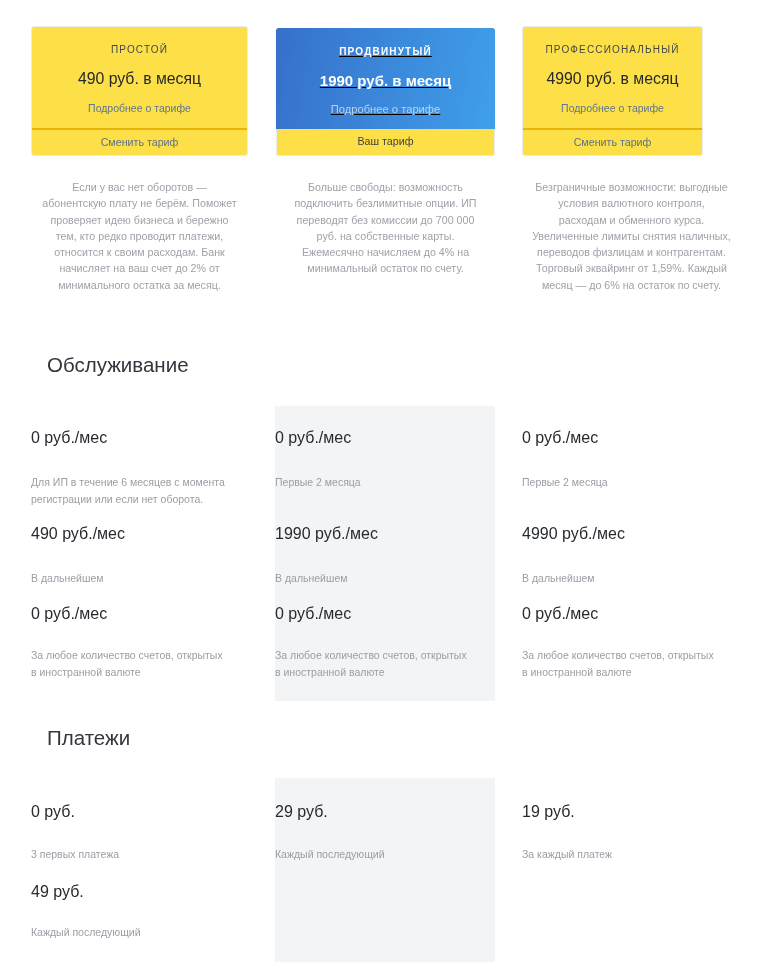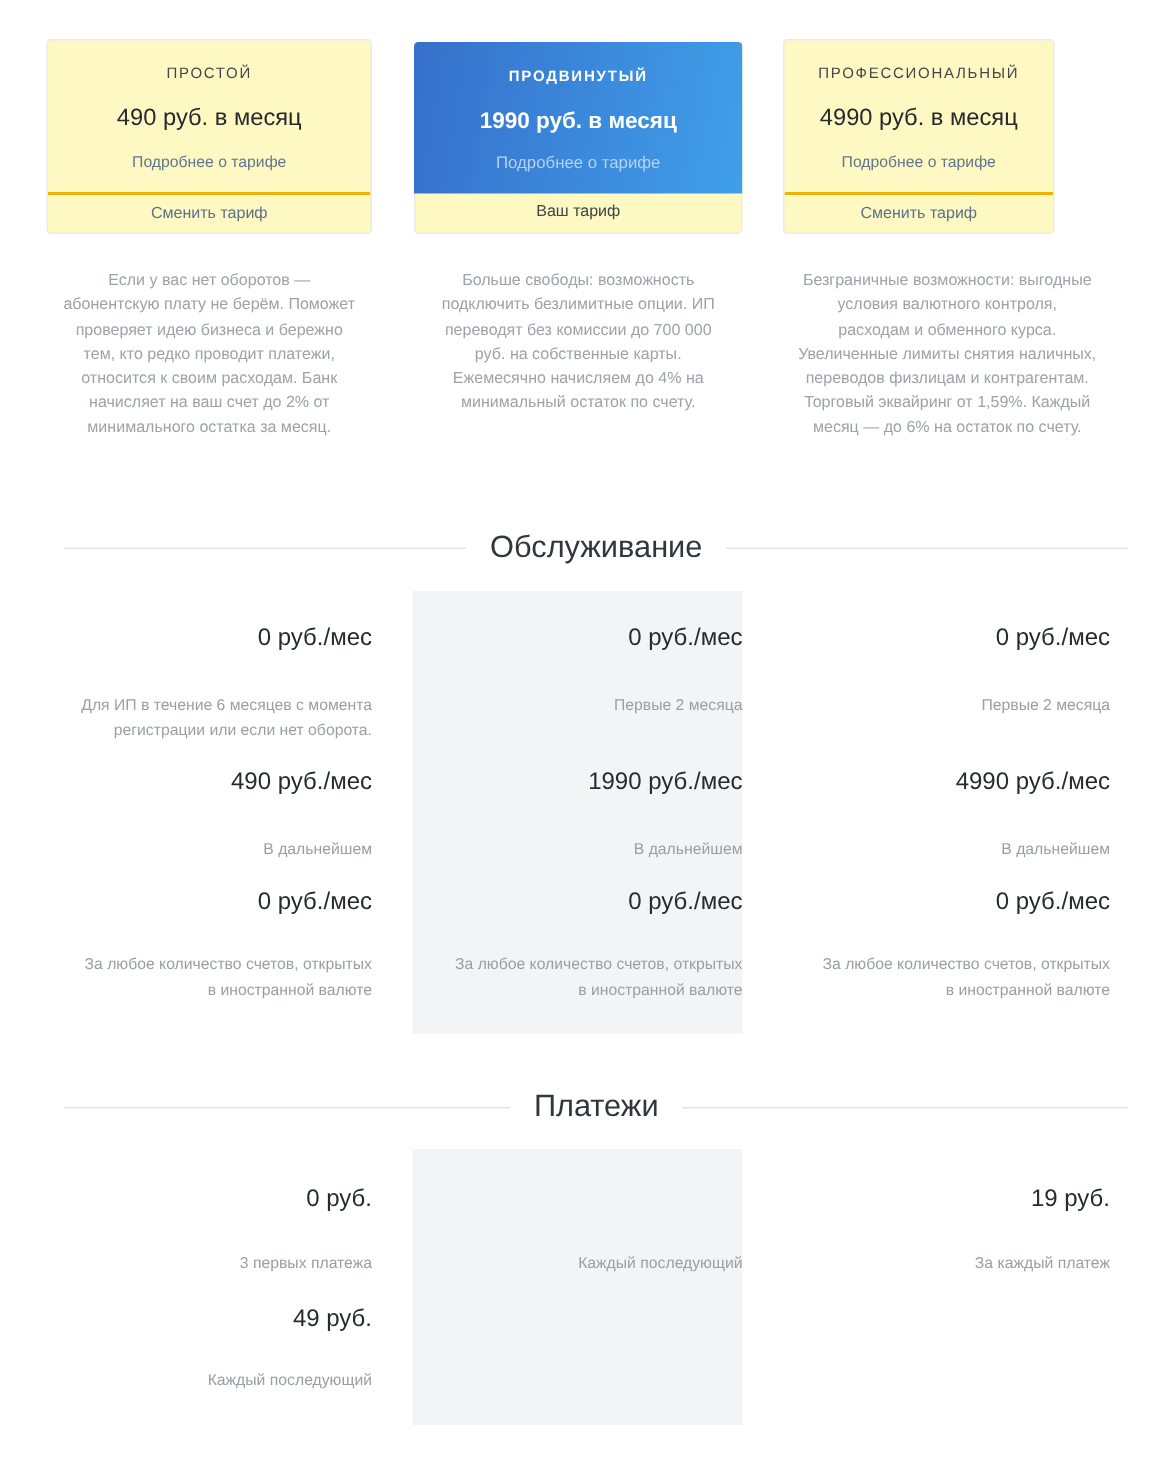--- a/index.html
+++ b/index.html
@@ -7,53 +7,53 @@
        font-family:"Liberation Sans",sans-serif;overflow:hidden;
        -webkit-font-smoothing:antialiased;text-rendering:optimizeLegibility;}
   .page{position:relative;width:771px;height:974px;transform:translateZ(0);}
 
   
   .cards{position:absolute;left:0;top:26px;width:771px;height:130px;}
   .cards .card{position:absolute;top:0;}
   .cards .card:nth-child(1){left:31px;}
   .cards .card:nth-child(2){left:276px;top:2px;}
   .cards .card:nth-child(3){left:522px;}
-  .card{width:218px;border:1px solid #e9eaec;border-radius:3px;background:#fef9c3;
+  .card{width:218px;border:1px solid #e9eaec;border-radius:3px;background:#fde047;
         box-sizing:border-box;overflow:hidden;}
   .card-body{padding:17px 12px 14px;text-align:center;}
   .card-name{font-size:10px;letter-spacing:1.15px;color:#43474c;text-transform:uppercase;}
   .card-price{font-size:15.8px;color:#26292d;margin-top:15px;}
   .card-link{font-size:10.5px;color:#61768e;margin-top:14px;}
   .card-foot{border-top:2px solid #eab308;text-align:center;padding:6px 0 7px;
              font-size:10.7px;color:#5d7189;}
 
   .card.featured{border:none;width:219px;}
   .cards .card:nth-child(1){width:217px;}
   .cards .card:nth-child(3){width:181px;}
   .card.featured .card-body{background:linear-gradient(100deg,#3670cb 0%,#409fe9 100%);
-        padding:18px 12px 14px;}
+        padding:18px 12px 14px;text-decoration:underline;}
   .card.featured .card-name{color:#ffffff;font-weight:bold;letter-spacing:1.2px;}
   .card.featured .card-price{color:#ffffff;font-weight:bold;font-size:15px;margin-top:15px;}
   .card.featured .card-link{color:#b4d2f0;font-size:11.2px;}
   .card.featured .card-foot{color:#3f444a;border:1px solid #e9eaec;border-top:none;padding-bottom:8px;
         border-bottom-left-radius:3px;border-bottom-right-radius:3px;}
 
   
   .descs{position:absolute;left:31px;top:179px;width:709px;
          display:flex;justify-content:space-between;}
   .desc{width:217px;text-align:center;font-size:10.7px;line-height:16.3px;color:#9ea2a9;}
 
   
-  .sect-head{position:absolute;left:43px;width:709px;display:flex;align-items:center;}
+  .sect-head{position:absolute;left:31px;width:709px;display:flex;align-items:flex-start;flex-direction:column;}
   .sect-head .ln{flex:1;height:1px;background:#e2e3e5;}
   .sect-head .tt{font-size:20.5px;color:#33373d;padding:0 16px;white-space:nowrap;}
 
   
   .cols{position:absolute;left:0;width:771px;}
-  .col{width:217px;text-align:right;box-sizing:border-box;position:absolute;top:4px;text-decoration:underline;}
+  .col{width:217px;text-align:left;box-sizing:border-box;position:absolute;top:16px;text-decoration:underline;}
   .cols .col:nth-child(1){left:31px;width:217px;}
   .cols .col:nth-child(2){left:275px;width:220px;}
   .cols .col:nth-child(3){left:522px;width:218px;}
   .col.grey{background:#f3f4f6;}
   .big{font-size:16px;color:#272b2f;line-height:21px;position:absolute;left:0;right:0;}
   .sm{font-size:10.5px;color:#9a9ea5;line-height:16.5px;position:absolute;left:0;right:0;}
   #svc-cols .col{height:295px;}
   #pay-cols .col{height:184px;}
   
   #svc-cols .r0{top:21px;}   
@@ -199,20 +199,21 @@
       <div class="big r0">0 руб.</div>
       <div class="sm r1">
           <div>3 первых платежа</div>
         </div>
       <div class="big r2">49 руб.</div>
       <div class="sm r3">
           <div>Каждый последующий</div>
         </div>
     </div>
     <div class="col grey">
+      <div class="big r0">29 руб.</div>
       <div class="sm r1">
           <div>Каждый последующий</div>
         </div>
     </div>
     <div class="col">
       <div class="big r0">19 руб.</div>
       <div class="sm r1">
           <div>За каждый платеж</div>
         </div>
     </div>

